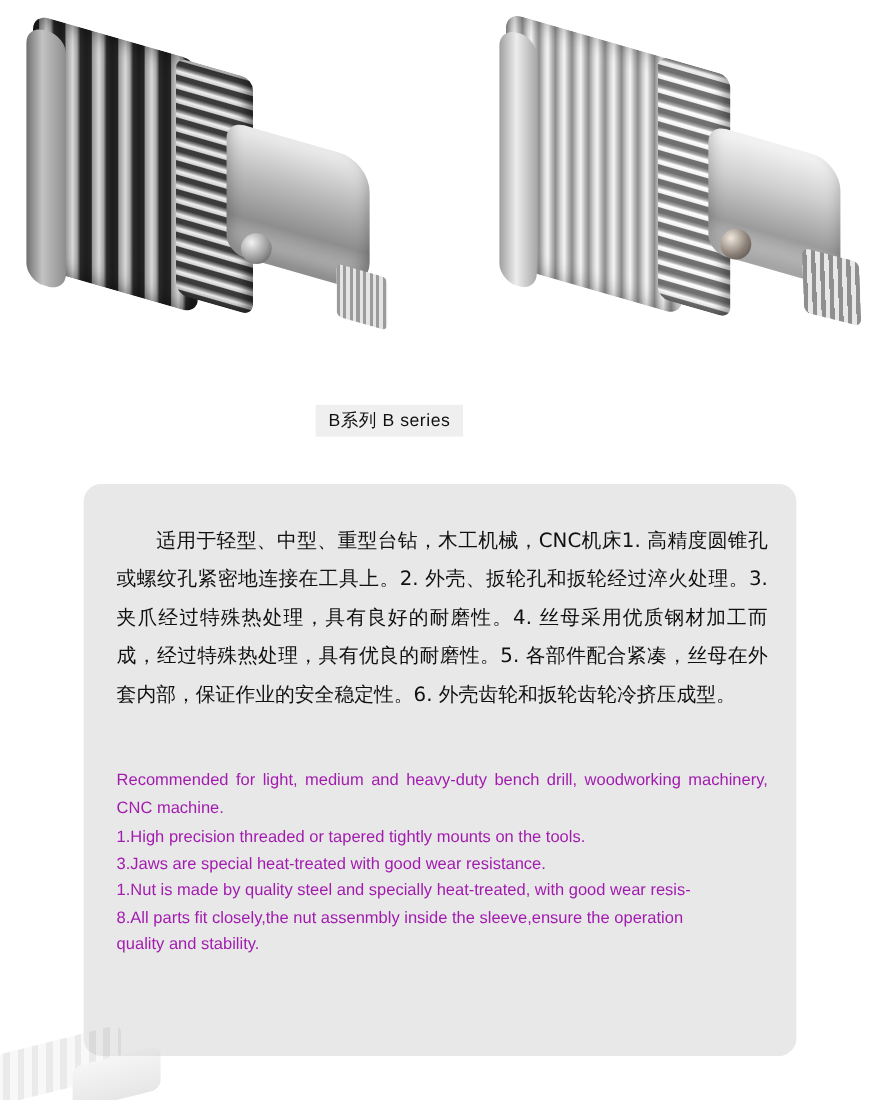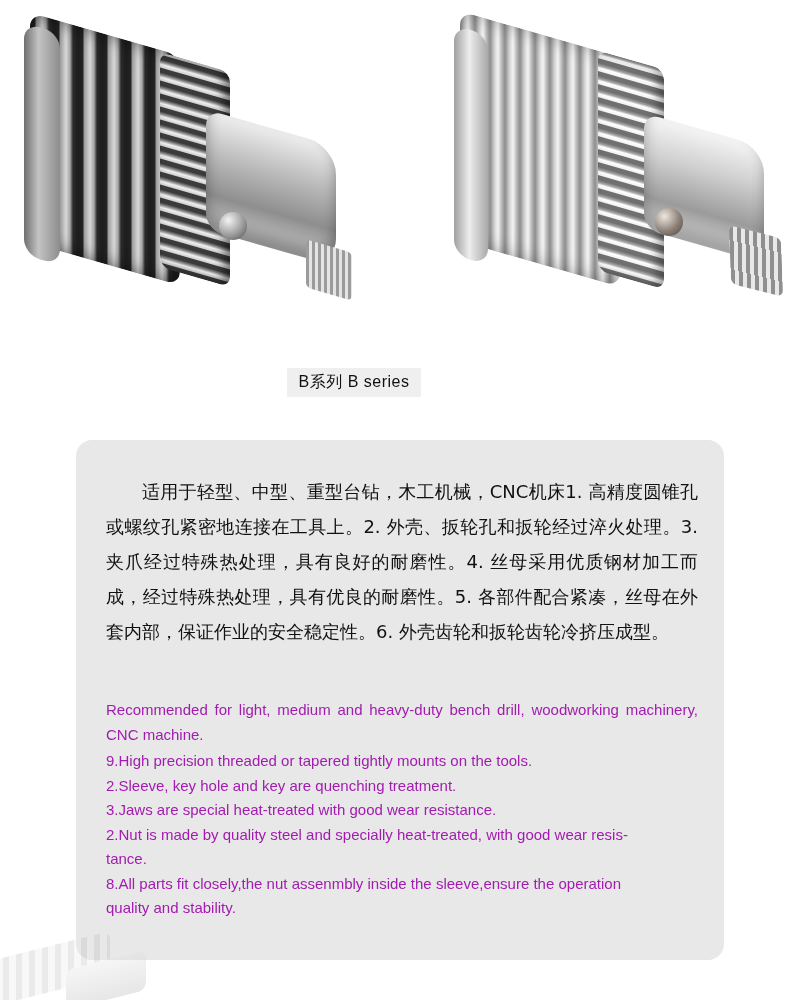--- a/index.html
+++ b/index.html
@@ -289,25 +289,23 @@
 <div class="series-caption">
   <span class="cap-inner">B系列  B series</span>
 </div>
 
 <div class="panel">
 
   <div class="panel-cn">适用于轻型、中型、重型台钻，木工机械，CNC机床1. 高精度圆锥孔或螺纹孔紧密地连接在工具上。2. 外壳、扳轮孔和扳轮经过淬火处理。3. 夹爪经过特殊热处理，具有良好的耐磨性。4. 丝母采用优质钢材加工而成，经过特殊热处理，具有优良的耐磨性。5. 各部件配合紧凑，丝母在外套内部，保证作业的安全稳定性。6. 外壳齿轮和扳轮齿轮冷挤压成型。</div>
 
   <div class="panel-en">
     <p class="lead">Recommended for light, medium and heavy-duty bench drill, woodworking machinery, CNC machine.</p>
-    <p>9.High precision threaded or tapered tightly mounts on the tools.</p>
-    <p>2.Sleeve, key hole and key are quenching treatment.</p>
+    <p>1.High precision threaded or tapered tightly mounts on the tools.</p>
     <p>3.Jaws are special heat-treated with good wear resistance.</p>
-    <p>2.Nut is made by quality steel and specially heat-treated, with good wear resis-</p>
-    <p>tance.</p>
+    <p>1.Nut is made by quality steel and specially heat-treated, with good wear resis-</p>
     <p>8.All parts fit closely,the nut assenmbly inside the sleeve,ensure the operation</p>
     <p>quality and stability.</p>
   </div>
 
 </div>
 
 <div class="corner-object">
   <div class="co1"></div>
   <div class="co2"></div>
 </div>

